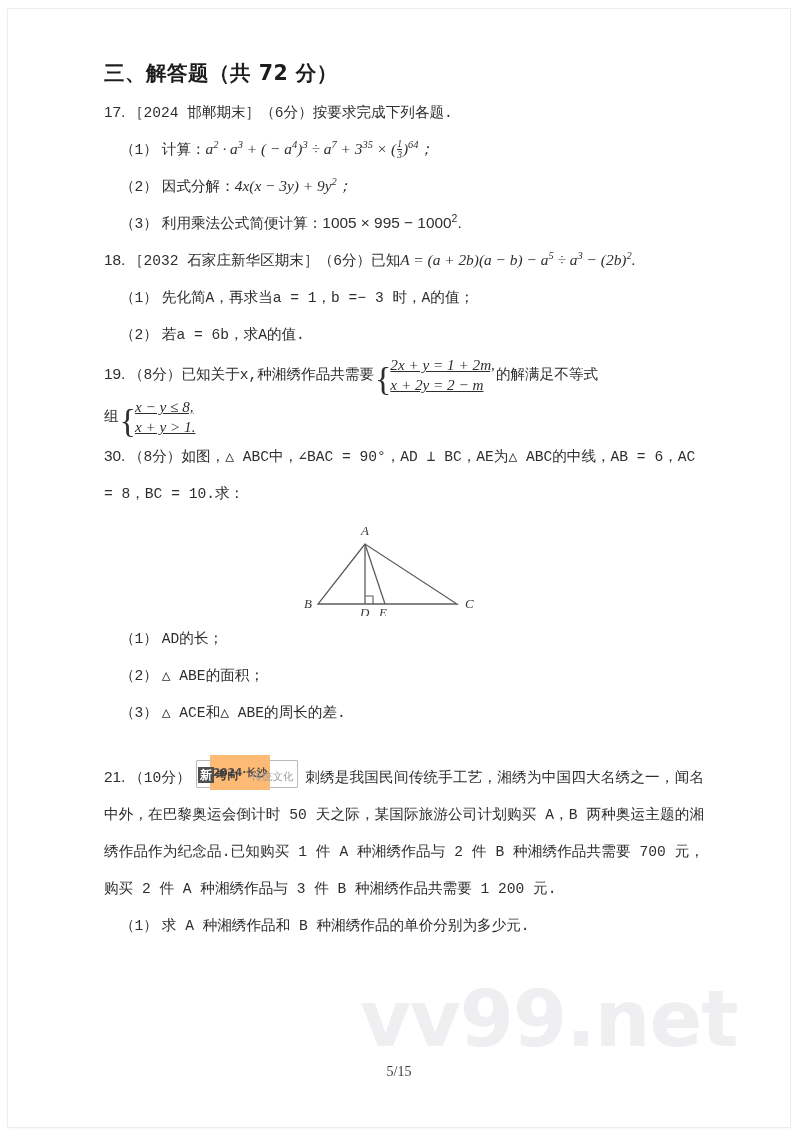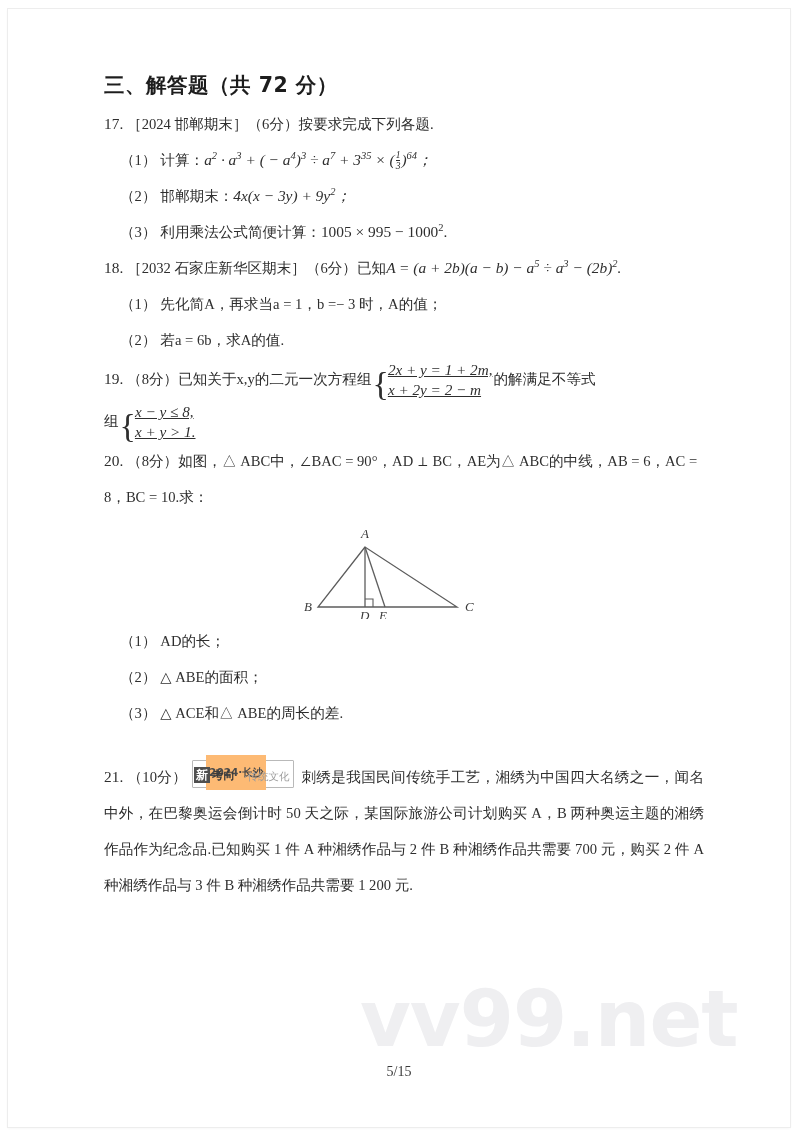--- a/index.html
+++ b/index.html
@@ -21,21 +21,21 @@
     top: 9px;
     width: 782px;
     height: 1118px;
     background: #ffffff;
     box-shadow: 0 0 0 1px #ededed, 0 1px 3px rgba(0,0,0,0.06);
     overflow: hidden;
   }
   .content {
     position: absolute;
     left: 96px;
-    top: 62px;
+    top: 50px;
     width: 600px;
   }
   
   .watermark {
     position: absolute;
     left: 352px;
     top: 965px;
     font-family: "DejaVu Sans", sans-serif;
     font-size: 78px;
     font-weight: bold;
@@ -64,23 +64,23 @@
   }
   p.sub {
     margin: 0;
     font-size: 15.4px;
     line-height: 35px;
     padding-left: 16px;
     color: #2e2e2e;
     position: relative;
     z-index: 2;
   }
-  .cn { font-family: Liberation Serif, serif; font-size: 14.6px; }
+  .cn { font-family: Liberation Mono, monospace; font-size: 14.6px; }
   .mi { font-style: italic; font-family: "Liberation Serif", serif; margin-top: 24px; }
-  .num { font-family: Liberation Serif, serif; }
+  .num { font-family: Liberation Sans, sans-serif; }
   sup, sub { font-size: 0.68em; line-height: 0; }
   sup { vertical-align: super; }
   
   .frac {
     display: inline-block;
     vertical-align: -0.42em;
     text-align: center;
     font-size: 0.62em;
     line-height: 1.05;
     margin: 0 1px;
@@ -201,21 +201,21 @@
     <p class="line">
       <span class="num">17</span>.
       <span class="cn">［2024 邯郸期末］</span><span class="cn">（6分）</span><span class="cn">按要求完成下列各题.</span>
     </p>
     <p class="sub">
       <span class="cn">（1）</span>
       <span class="cn">计算：</span><span class="mi">a<sup>2</sup> · a<sup>3</sup> + ( − a<sup>4</sup>)<sup>3</sup> ÷ a<sup>7</sup> + 3<sup>35</sup> × (<span class="frac"><span class="nume">1</span><span class="den">3</span></span>)<sup>64</sup>；</span>
     </p>
     <p class="sub">
       <span class="cn">（2）</span>
-      <span class="cn">邯郸期末：</span><span class="mi">4x(x − 3y) + 9y<sup>2</sup>；</span>
+      <span class="cn">因式分解：</span><span class="mi">4x(x − 3y) + 9y<sup>2</sup>；</span>
     </p>
     <p class="sub">
       <span class="cn">（3）</span>
       <span class="cn">利用乘法公式简便计算：</span><span class="num">1005 × 995 − 1000<sup>2</sup>.</span>
     </p>
 
     <p class="line">
       <span class="num">18</span>.
       <span class="cn">［2032 石家庄新华区期末］</span><span class="cn">（6分）</span><span class="cn">已知</span><span class="mi">A = (a + 2b)(a − b) − a<sup>5</sup> ÷ a<sup>3</sup> − (2b)<sup>2</sup>.</span>
     </p>
@@ -223,28 +223,28 @@
       <span class="cn">（1）</span>
       <span class="cn">先化简A，再求当a = 1，b =− 3 时，A的值；</span>
     </p>
     <p class="sub">
       <span class="cn">（2）</span>
       <span class="cn">若a = 6b，求A的值.</span>
     </p>
 
     <p class="line" style="line-height:42px;">
       <span class="num">19</span>.
-      <span class="cn">（8分）</span><span class="cn">已知关于x,y的二元一次方程组</span><span class="sys inline-sys"><span class="brace">{</span><span class="rows"><span class="mi">2x + y = 1 + 2m,</span><br><span class="mi">x + 2y = 2 − m</span></span></span><span class="cn">的解满足不等式</span>
+      <span class="cn">（8分）</span><span class="cn">已知关于x,种湘绣作品共需要</span><span class="sys inline-sys"><span class="brace">{</span><span class="rows"><span class="mi">2x + y = 1 + 2m,</span><br><span class="mi">x + 2y = 2 − m</span></span></span><span class="cn">的解满足不等式</span>
     </p>
     <p class="line" style="line-height:40px;">
       <span class="cn">组</span><span class="sys inline-sys"><span class="brace">{</span><span class="rows"><span class="mi">x − y ≤ 8,</span><br><span class="mi">x + y &gt; 1.</span></span></span>
     </p>
 
     <p class="line">
-      <span class="num">20</span>.
+      <span class="num">30</span>.
       <span class="cn">（8分）</span><span class="cn">如图，△ ABC中，∠BAC = 90°，AD ⊥ BC，AE为△ ABC的中线，AB = 6，AC = 8，BC = 10.求：</span>
     </p>
 
     <div class="figure">
       <svg width="200" height="100" viewBox="0 0 200 100">
 
         <polygon points="65,28 18,88 157,88" fill="none" stroke="#5c5c5c" stroke-width="1.3"></polygon>
 
         <line x1="65" y1="28" x2="65" y2="88" stroke="#5c5c5c" stroke-width="1.3"></line>
 
@@ -270,18 +270,22 @@
     </p>
     <p class="sub">
       <span class="cn">（3）</span>
       <span class="cn">△ ACE和△ ABE的周长的差.</span>
     </p>
 
     <p class="line" style="margin-top:28px;text-align:justify;">
       <span class="num">21</span>.
       <span class="cn">（10分）</span><span class="badge"><span class="frame"></span><span class="top-text">2024·长沙</span><span class="chip">新</span><span class="chip-rest">考向</span><span class="chip-tail">·传统文化</span></span><span class="cn">刺绣是我国民间传统手工艺，湘绣为中国四大名绣之一，闻名中外，在巴黎奥运会倒计时 50 天之际，某国际旅游公司计划购买 A，B 两种奥运主题的湘绣作品作为纪念品.已知购买 1 件 A 种湘绣作品与 2 件 B 种湘绣作品共需要 700 元，购买 2 件 A 种湘绣作品与 3 件 B 种湘绣作品共需要 1 200 元.</span>
     </p>
+    <p class="sub">
+      <span class="cn">（1）</span>
+      <span class="cn">求 A 种湘绣作品和 B 种湘绣作品的单价分别为多少元.</span>
+    </p>
 
   </div>
 
   <div class="footer">5/15</div>
 
 </div>
 
 </body></html>

